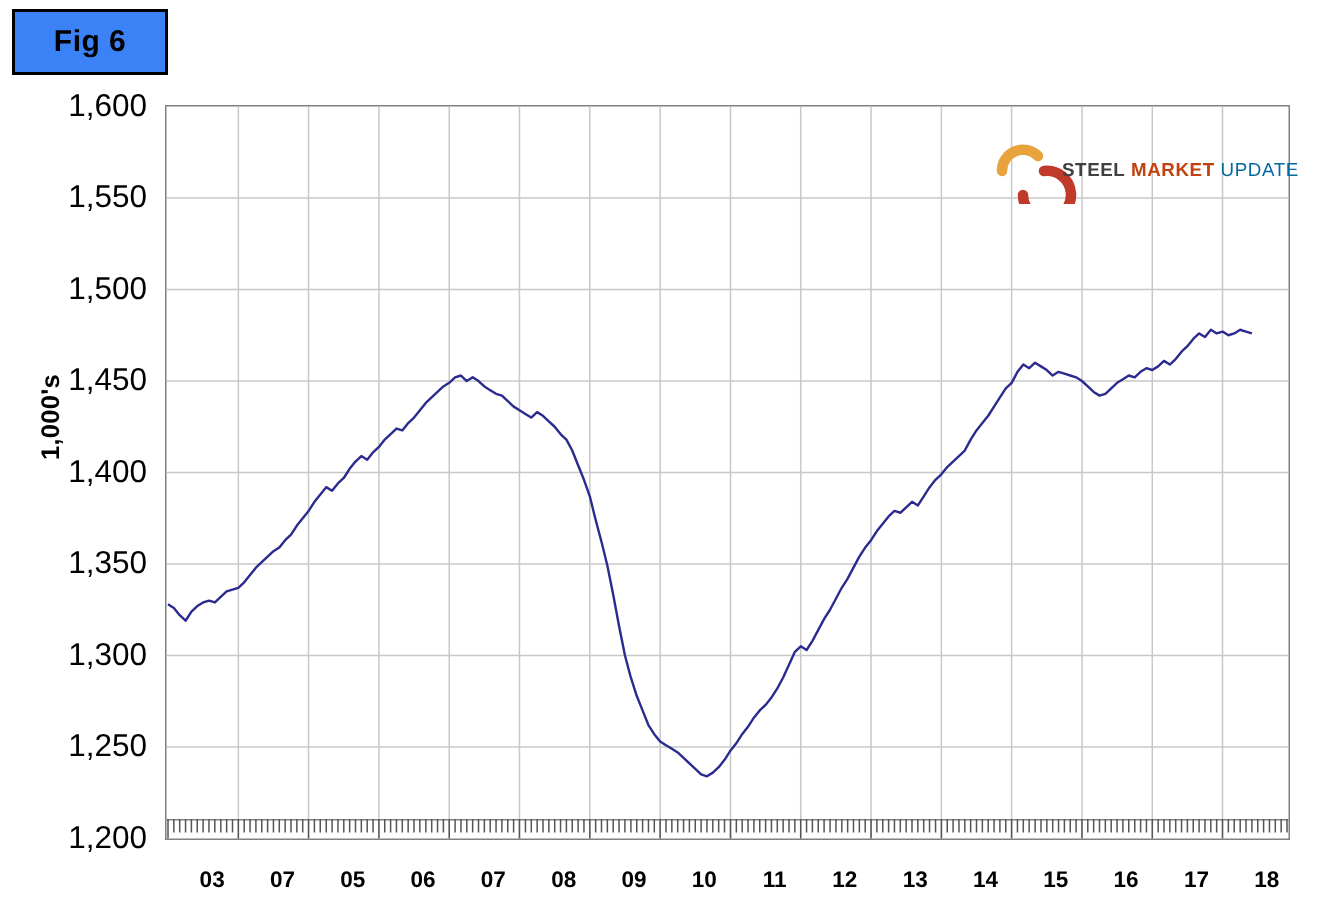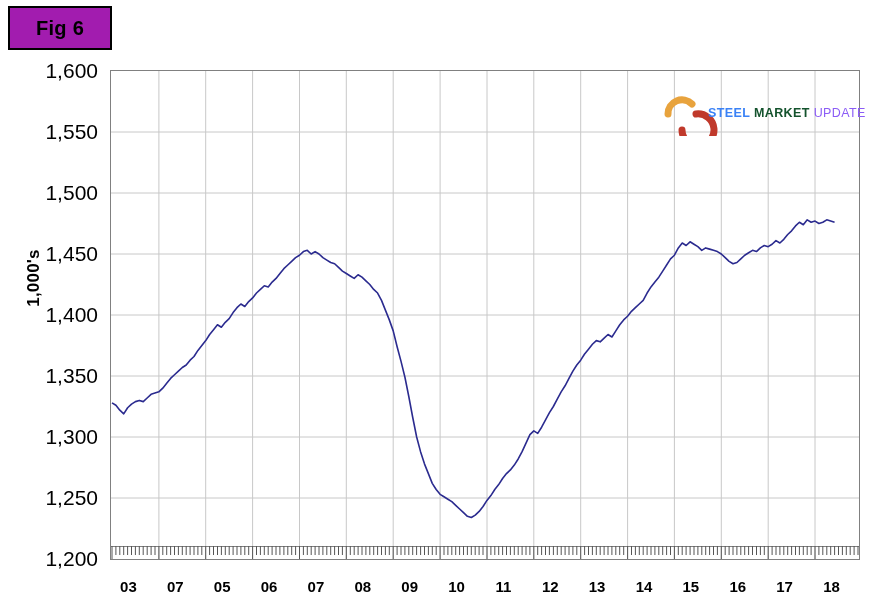--- a/index.html
+++ b/index.html
@@ -23,21 +23,21 @@
   .fig-box {
     position: absolute;
     left: 8px;
     top: 6px;
     width: 100px;
     height: 40px;
     border: 2px solid #000;
     display: flex;
     align-items: center;
     justify-content: center;
-    background: #a21caf;
+    background: #3b82f6;
   }
   .fig-box span {
     font-size: 20px;
     font-weight: bold;
     letter-spacing: 0.3px;
   }
   
   .title-block {
     position: absolute;
     left: 120px;
@@ -96,21 +96,21 @@
     position: absolute;
     right: 6px;
     font-size: 21px;
     text-align: left;
     transform: translateY(-50%);
     white-space: nowrap;
     margin-left: 12px;
   }
   .xlabels {
     position: absolute;
-    left: 103px;
+    left: 116px;
     top: 578px;
     width: 750px;
     height: 24px;
     text-decoration: underline;
   }
   .xlabels div {
     position: absolute;
     font-size: 15px;
     font-weight: bold;
     transform: translateX(-50%);
@@ -134,23 +134,23 @@
   }
   .logo-text {
     position: absolute;
     left: 48px;
     top: 14px;
     font-size: 12.5px;
     font-weight: bold;
     letter-spacing: 0.4px;
     white-space: nowrap;
   }
-  .logo-text .steel { color: #3b82f6; }
-  .logo-text .market { color: #14532d; }
-  .logo-text .update { color: #8b5cf6; font-weight: normal; }
+  .logo-text .steel { color: #404040; }
+  .logo-text .market { color: #c2410c; }
+  .logo-text .update { color: #0369a1; font-weight: normal; }
 </style>
 </head>
 <body>
 
 <div id="root">
 
   <div class="fig-box">
     <span>Fig 6</span>
   </div>
 

